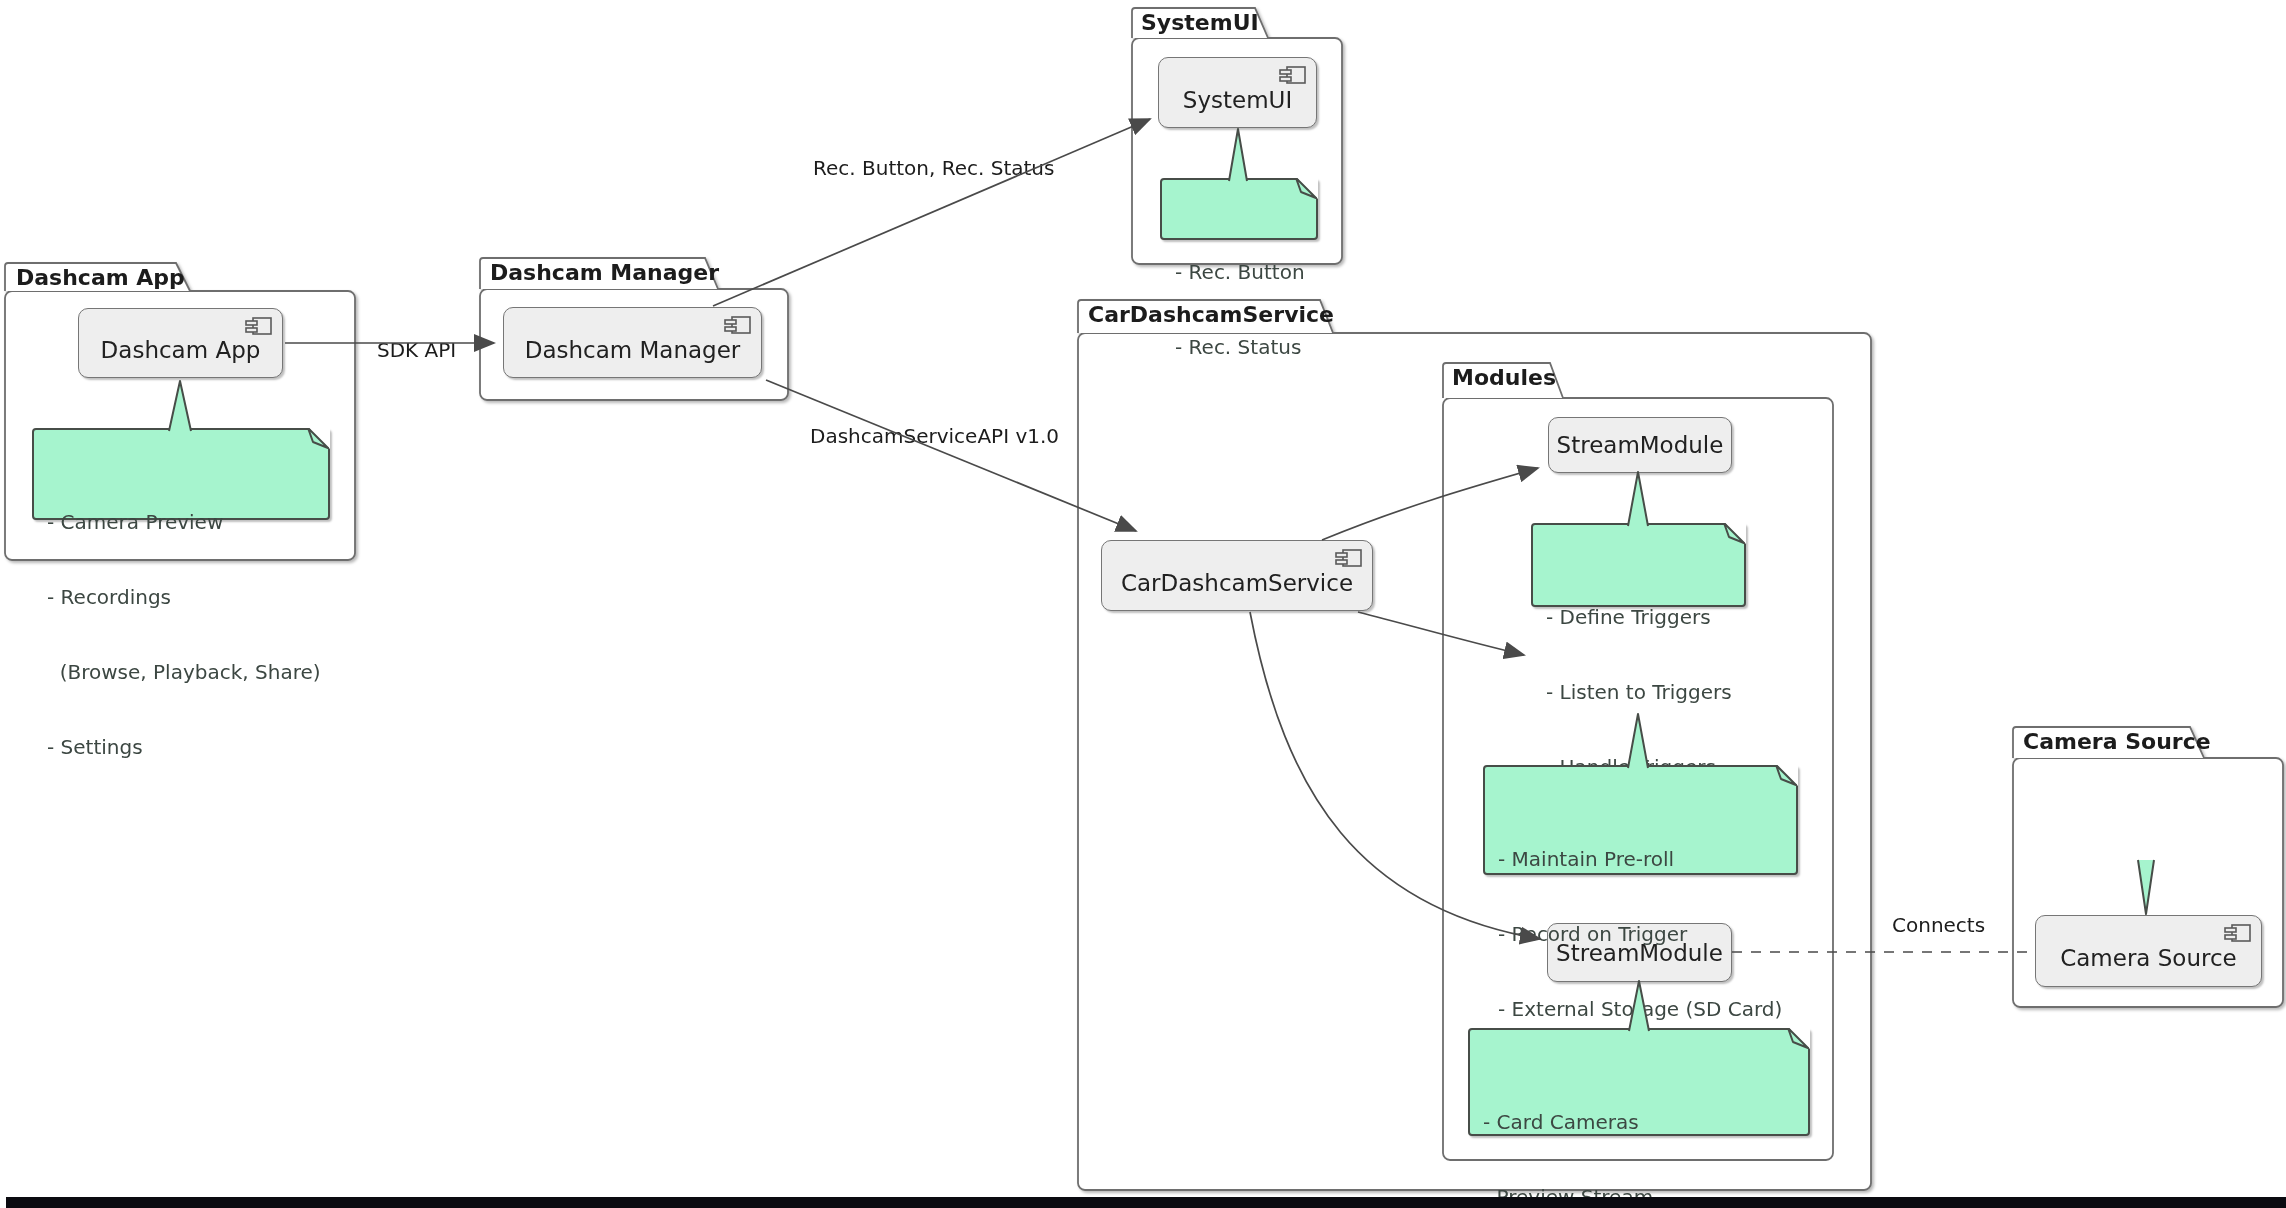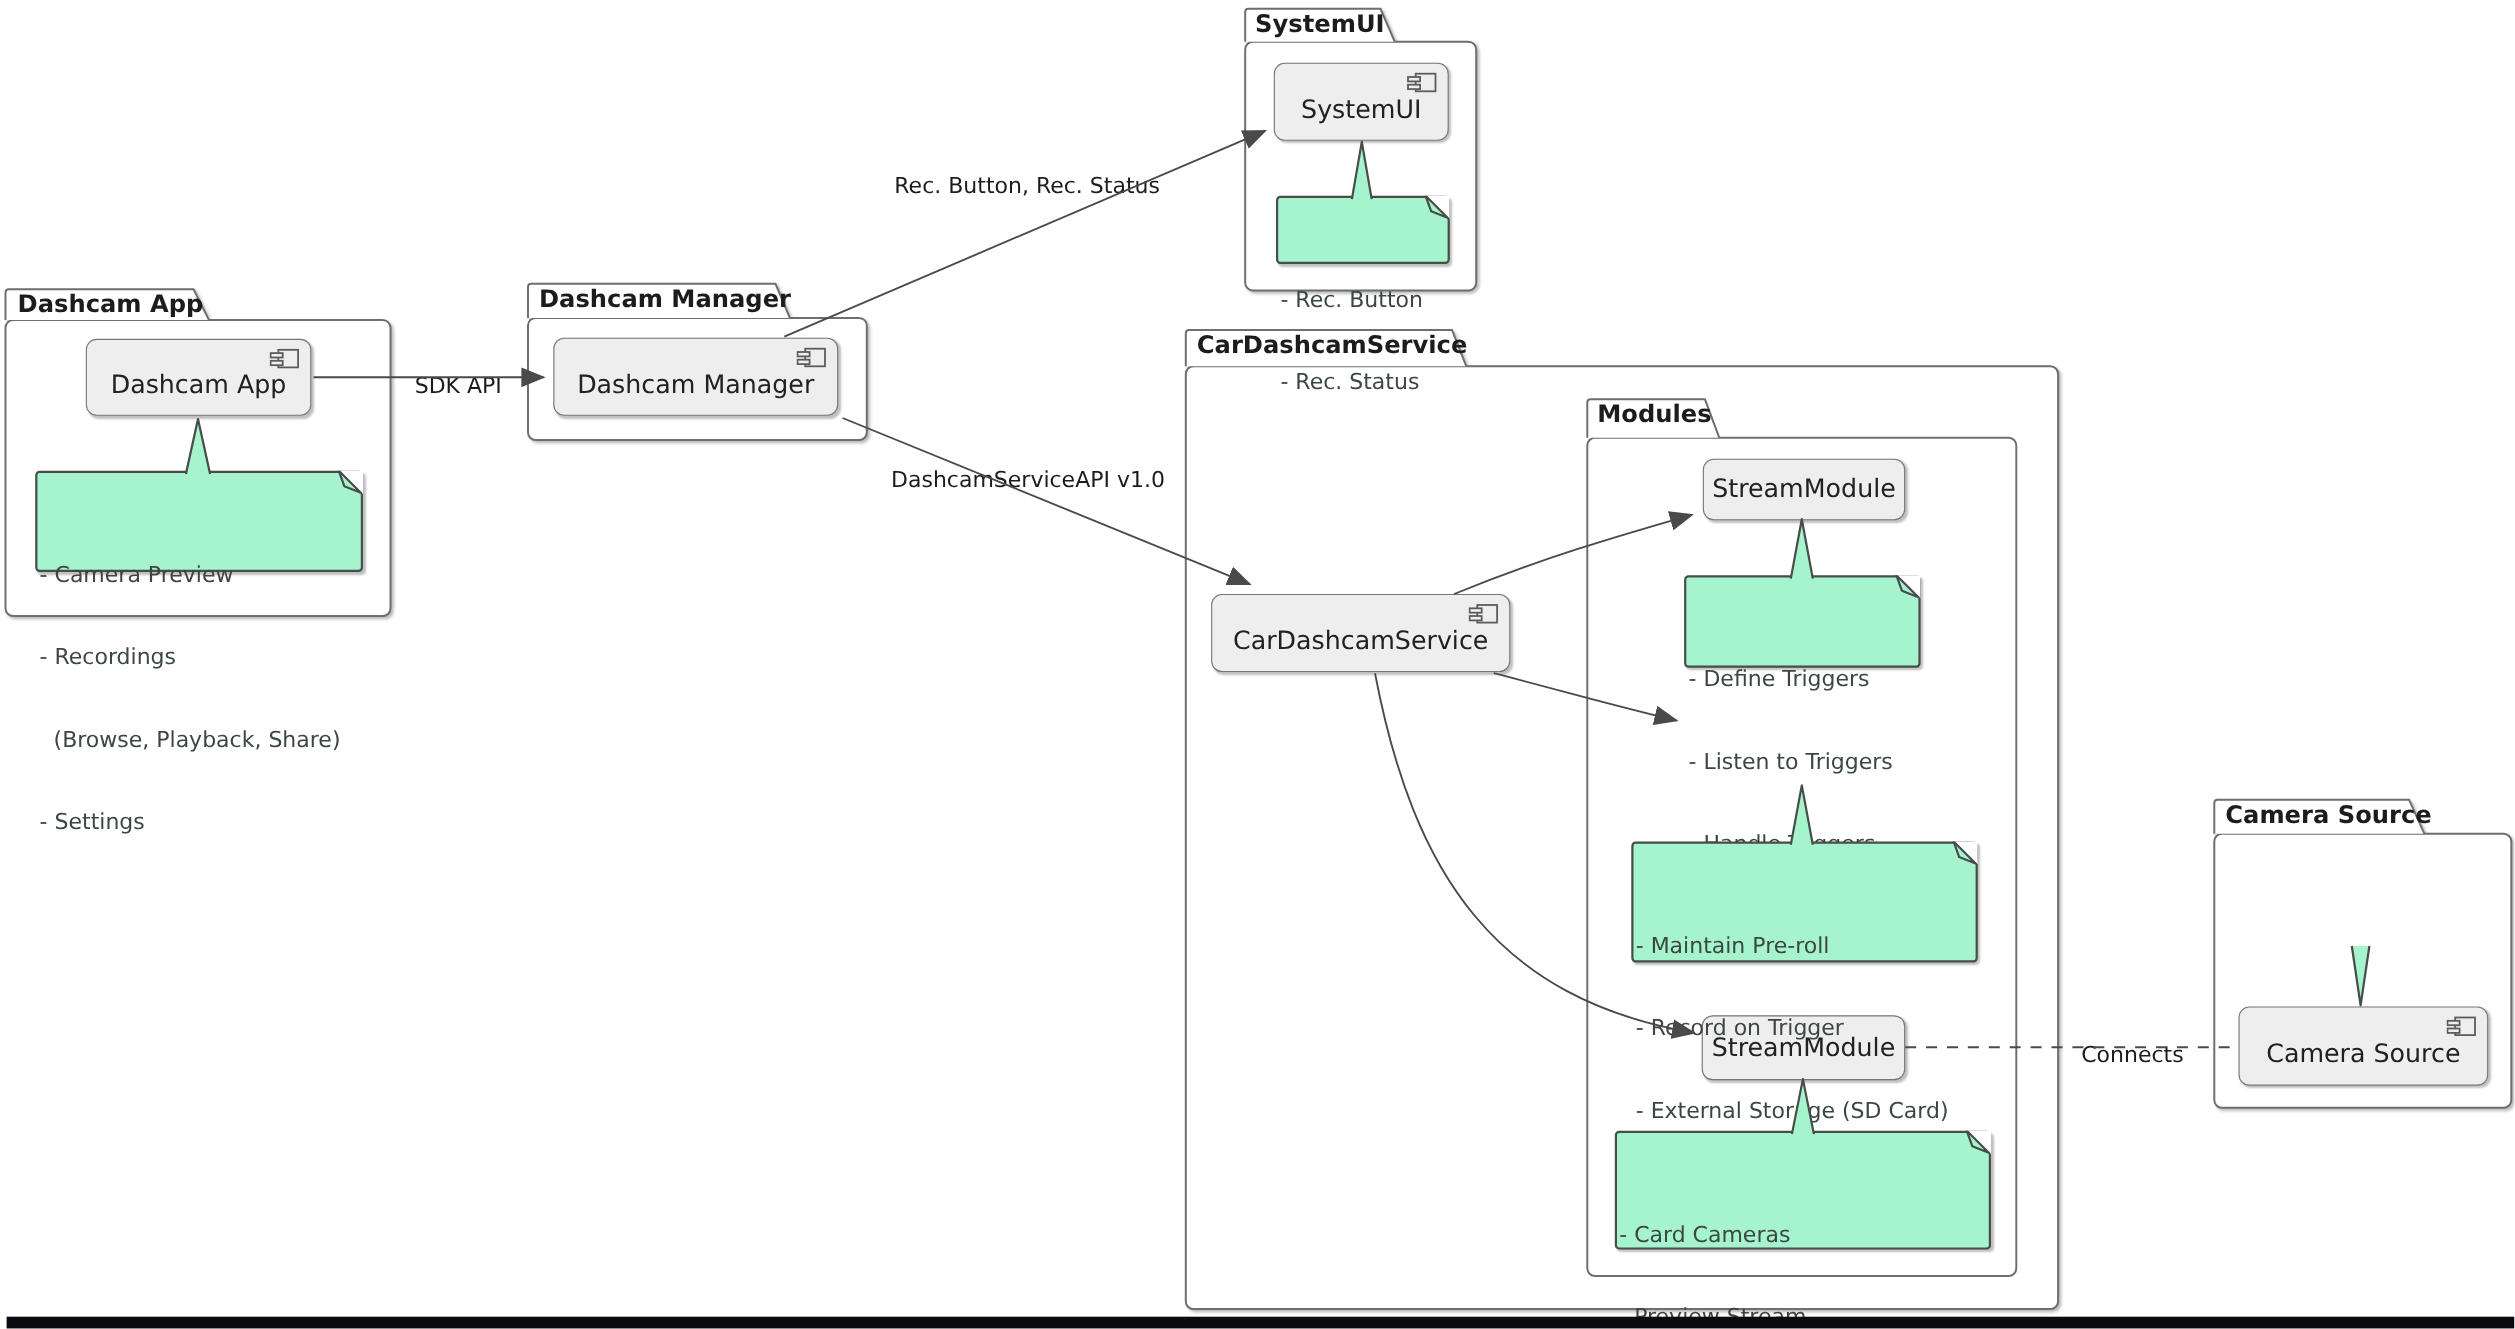--- a/index.html
+++ b/index.html
@@ -34,21 +34,21 @@
   .comp.iconed{padding-top:14px; box-sizing:border-box;}
   .comp-icon{position:absolute; top:7px; right:9px;}
   .note{
     position:absolute; z-index:4;
     background:var(--note-fill);
     border:2px solid var(--note-border);
     border-radius:4px;
     box-shadow:2px 2px 2px rgba(0,0,0,0.25);
     box-sizing:border-box;
     font-size:20px; line-height:25px; color:var(--note-text);
-    padding:5px 8px 0 2px; white-space:pre;
+    padding:5px 8px 0 13px; white-space:pre;
   }
   .note .ear{position:absolute; top:-2px; right:-2px;}
   .note .ln{white-space:pre;}
   .edge-label{
     position:absolute; z-index:5; font-size:20px; white-space:nowrap;
     color:var(--text-color);
     margin-top:21px;
   }
   #bottom-bar{
     position:absolute; z-index:7; left:6px; top:1197px; width:2280px; height:11px;
@@ -203,21 +203,21 @@
     <div class="ln">- Card Cameras</div>
     <div class="ln">- Preview Stream</div>
     
     
   </div>
 
 
   <div class="edge-label" style="left:377px; top:317px;">SDK API</div>
   <div class="edge-label" style="left:813px; top:135px;">Rec. Button, Rec. Status</div>
   <div class="edge-label" style="left:810px; top:403px;">DashcamServiceAPI v1.0</div>
-  <div class="edge-label" style="left:1892px; top:925px;">Connects</div>
+  <div class="edge-label" style="left:1892px; top:892px;">Connects</div>
 
   <div id="bottom-bar"></div>
 
   <svg id="overlay" class="layer" width="2286" height="1208">
     <defs>
       <marker id="arrow" markerUnits="userSpaceOnUse" markerWidth="22" markerHeight="18" viewBox="0 0 11 9" refX="10" refY="4.5" orient="auto">
         <path d="M0,0 L11,4.5 L0,9 Z" fill="#4a4a4a"></path>
       </marker>
     </defs>
     <g stroke="var(--line-color)" stroke-width="1.7" fill="none">

